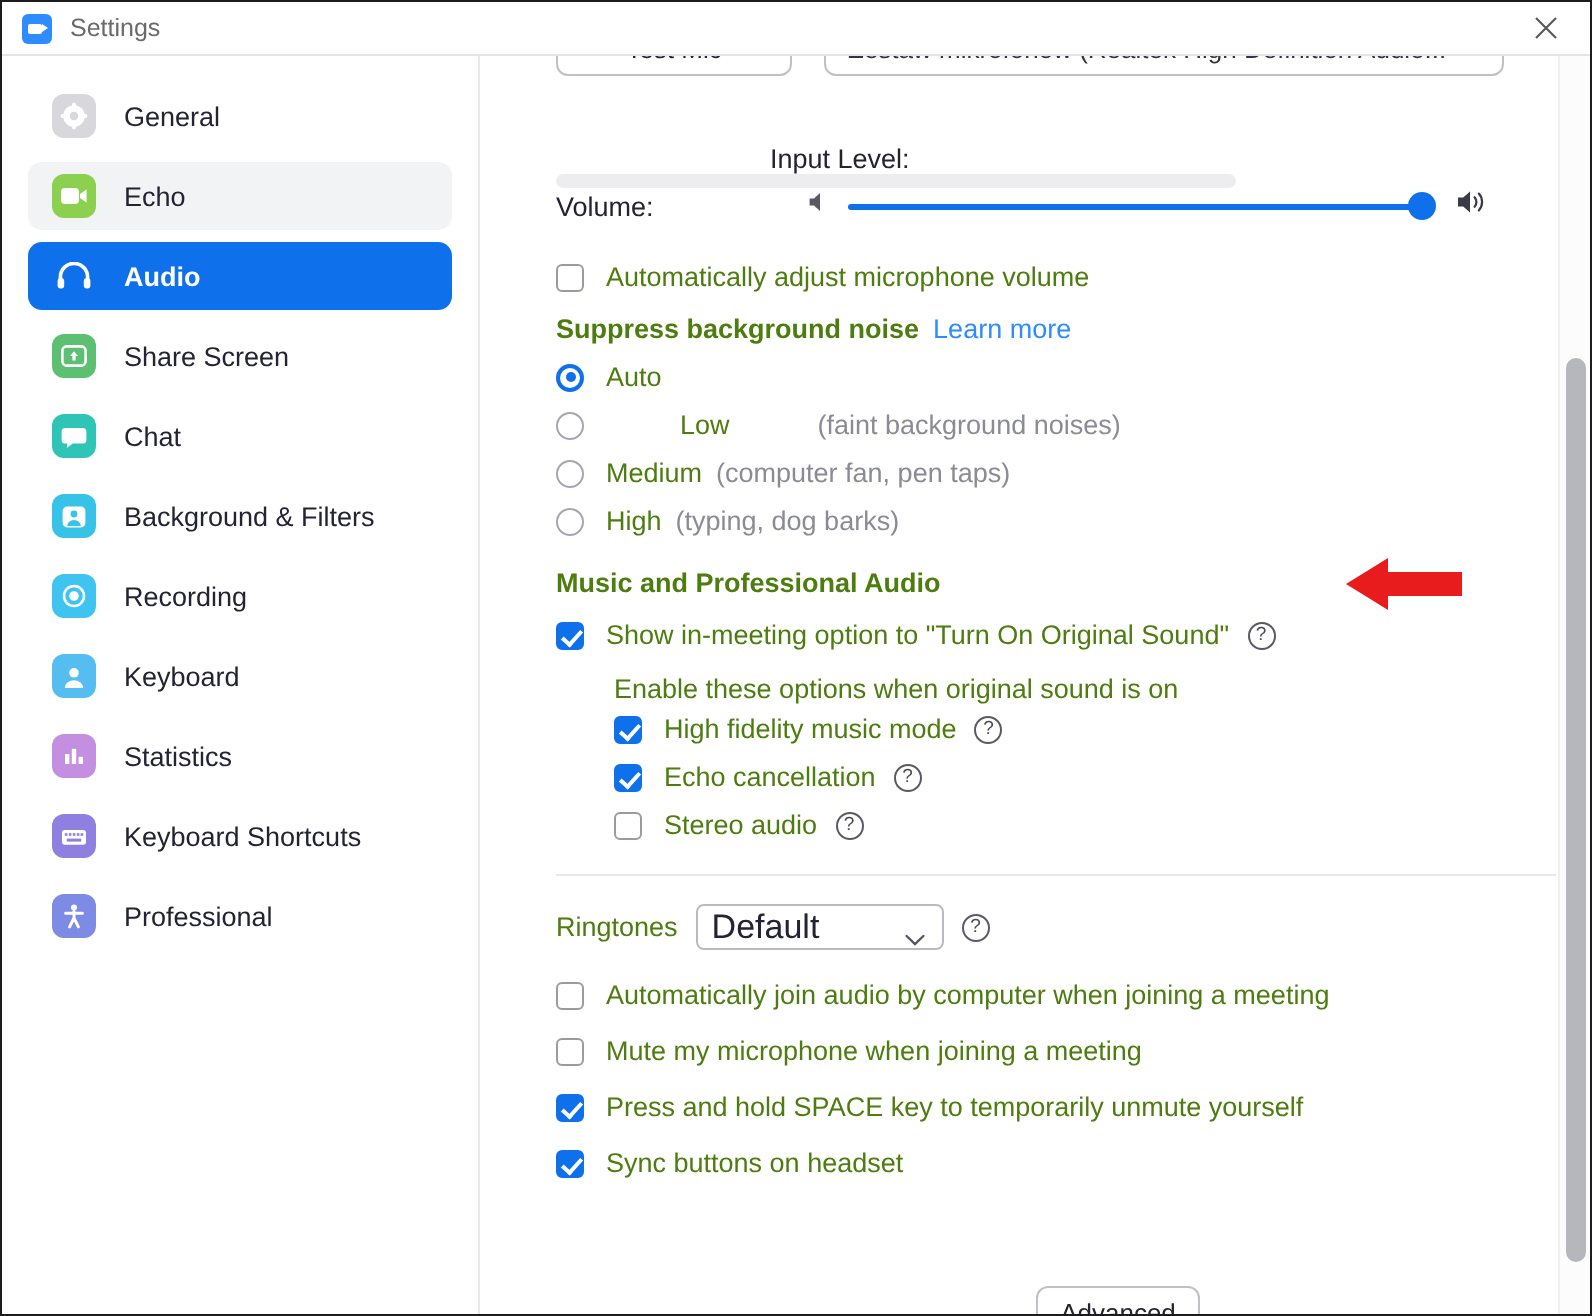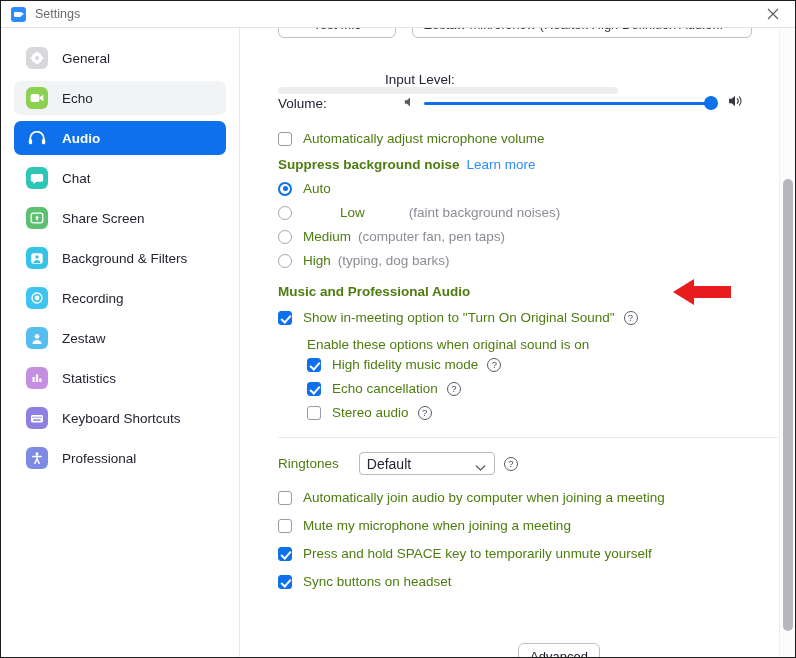--- a/index.html
+++ b/index.html
@@ -212,29 +212,29 @@
     cursor: pointer;
     flex: 0 0 14px;
     font-family: "Liberation Sans", sans-serif;
   }
   .link { color: #2d8cff; font-size: 13.5px; cursor: pointer; margin-left: 7px; }
   .hr {
     width: 500px; height: 1px;
     background: #e8e8ec;
   }
   .select-box {
-    width: 136px; height: 23px;
+    width: 124px; height: 23px;
     border: 1px solid #b9b9c2;
     border-radius: 4px;
     background: #ffffff;
-    font-size: 14px;
+    font-size: 17px;
     color: #232333;
     display: flex; align-items: center;
     padding: 0 7px;
-    margin-left: 20px;
+    margin-left: 9px;
     cursor: pointer;
     position: relative;
   }
   .chev {
     position: absolute; right: 8px; top: 6px;
   }
   .adv-btn {
     width: 82px; height: 26px;
     font-size: 13px;
   }
@@ -309,36 +309,36 @@
         <svg width="18" height="14" viewBox="0 0 18 14">
           <path d="M2.2 11 V7.5 A6.8 6.8 0 0 1 15.8 7.5 V11" stroke="#fff" stroke-width="1.8" fill="none" stroke-linecap="round"></path>
           <rect x="0.8" y="8" width="3.3" height="5.2" rx="1.5" fill="#fff"></rect>
           <rect x="13.9" y="8" width="3.3" height="5.2" rx="1.5" fill="#fff"></rect>
         </svg>
       </span>
       <span class="nav-label">Audio</span>
     </div>
 
     <div class="nav-item">
-      <span class="nav-icon" style="background:#2ec4b6;">
-        <svg width="14" height="13" viewBox="0 0 14 13">
-          <path d="M2.6 2 H11.4 A1.8 1.8 0 0 1 13.2 3.8 V8 A1.8 1.8 0 0 1 11.4 9.8 H6.4 L3.4 12 L3.6 9.8 H2.6 A1.8 1.8 0 0 1 0.8 8 V3.8 A1.8 1.8 0 0 1 2.6 2 Z" fill="#fff"></path>
-        </svg>
-      </span>
-      <span class="nav-label">Chat</span>
-    </div>
-
-    <div class="nav-item">
       <span class="nav-icon" style="background:#5dbf72;">
         <svg width="14" height="12" viewBox="0 0 14 12">
           <rect x="1.2" y="1.2" width="11.6" height="9.6" rx="2.2" fill="none" stroke="#fff" stroke-width="1.3"></rect>
           <path d="M7 3.6 L9 6 L7.8 6 L7.8 8.2 L6.2 8.2 L6.2 6 L5 6 Z" fill="#fff"></path>
         </svg>
       </span>
       <span class="nav-label">Share Screen</span>
+    </div>
+
+    <div class="nav-item">
+      <span class="nav-icon" style="background:#2ec4b6;">
+        <svg width="14" height="13" viewBox="0 0 14 13">
+          <path d="M2.6 2 H11.4 A1.8 1.8 0 0 1 13.2 3.8 V8 A1.8 1.8 0 0 1 11.4 9.8 H6.4 L3.4 12 L3.6 9.8 H2.6 A1.8 1.8 0 0 1 0.8 8 V3.8 A1.8 1.8 0 0 1 2.6 2 Z" fill="#fff"></path>
+        </svg>
+      </span>
+      <span class="nav-label">Chat</span>
     </div>
 
     <div class="nav-item">
       <span class="nav-icon" style="background:#37c2e8;">
         <svg width="14" height="13" viewBox="0 0 14 13">
           <rect x="1.3" y="1.3" width="11.4" height="10.4" rx="2.2" fill="#fff"></rect>
           <circle cx="7" cy="5" r="1.7" fill="#37c2e8"></circle>
           <path d="M3.6 11 A3.4 3 0 0 1 10.4 11 Z" fill="#37c2e8"></path>
         </svg>
       </span>
@@ -355,21 +355,21 @@
       <span class="nav-label">Recording</span>
     </div>
 
     <div class="nav-item">
       <span class="nav-icon" style="background:#55bdf0;">
         <svg width="14" height="13" viewBox="0 0 14 13">
           <circle cx="7" cy="4.4" r="2.4" fill="#fff"></circle>
           <path d="M2.4 12 A4.6 3.9 0 0 1 11.6 12 Z" fill="#fff"></path>
         </svg>
       </span>
-      <span class="nav-label">Zestaw</span>
+      <span class="nav-label">Keyboard</span>
     </div>
 
     <div class="nav-item">
       <span class="nav-icon" style="background:#c48fe0;">
         <svg width="14" height="12" viewBox="0 0 14 12">
           <rect x="2.5" y="5" width="2.2" height="5" fill="#fff"></rect>
           <rect x="5.9" y="2.4" width="2.2" height="7.6" fill="#fff"></rect>
           <rect x="9.3" y="6.4" width="2.2" height="3.6" fill="#fff"></rect>
         </svg>
       </span>

